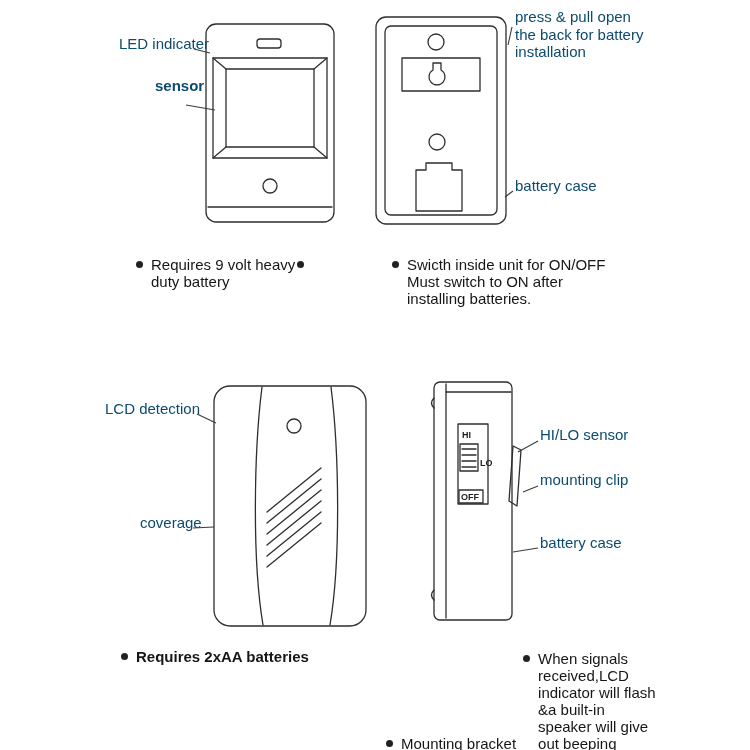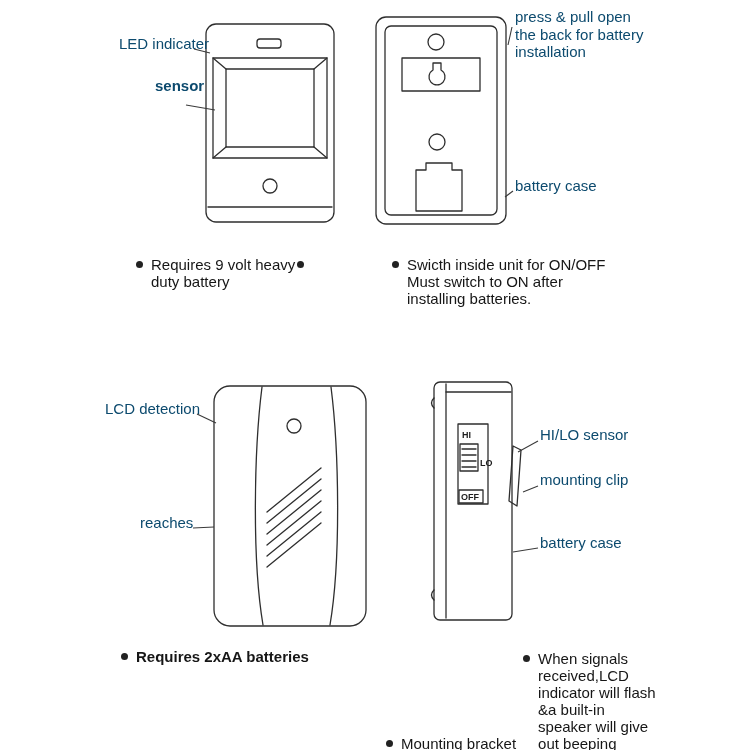--- a/index.html
+++ b/index.html
@@ -113,21 +113,21 @@
   </svg>
 
   <div class="label" style="left:104px; top:35px;margin-left:15px;">LED indicater</div>
   <div class="label" style="left:155px; top:77px;font-weight:bold;">sensor</div>
   <div class="label" style="left:515px; top:8px; width:145px;">press &amp; pull open
 the back for battery
 installation</div>
   <div class="label" style="left:515px; top:177px;">battery case</div>
 
   <div class="label" style="left:105px; top:400px;">LCD detection</div>
-  <div class="label" style="left:140px; top:514px;">reaches</div>
+  <div class="label" style="left:140px; top:514px;">coverage</div>
   <div class="label" style="left:540px; top:426px;">HI/LO sensor</div>
   <div class="label" style="left:540px; top:471px;">mounting clip</div>
   <div class="label" style="left:540px; top:534px;">battery case</div>
 
   <div class="note-col" style="left:136px; top:256px; width:258px; gap:2px;">
     <div class="note">
       <span class="dot"></span>
       <span class="txt">Requires 9 volt heavy
 duty battery</span>
     </div>

